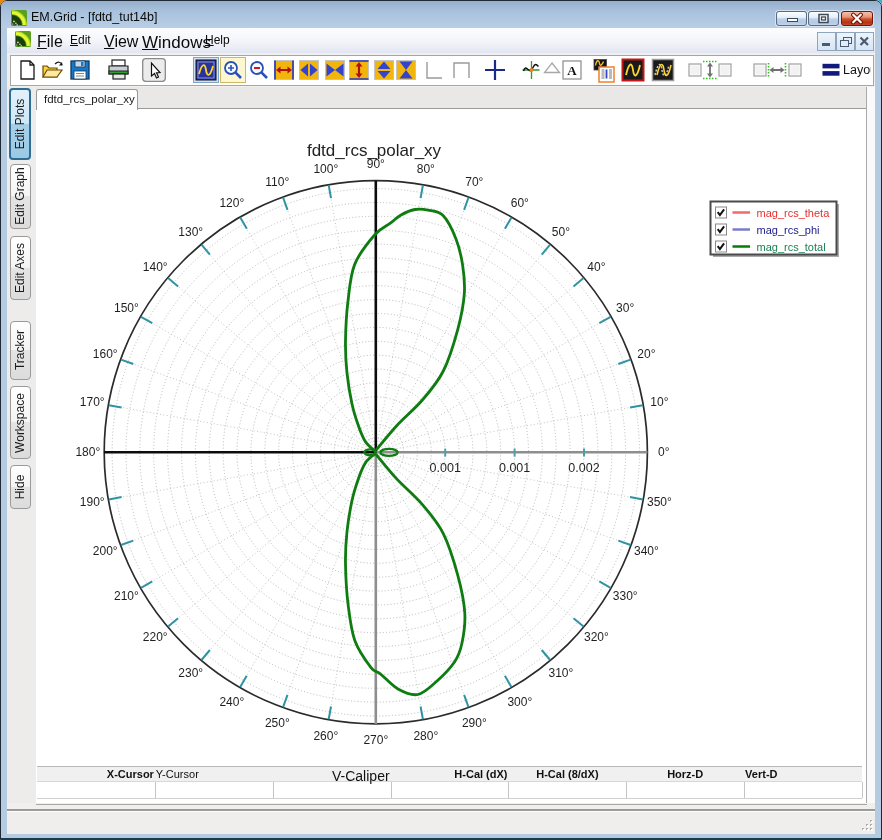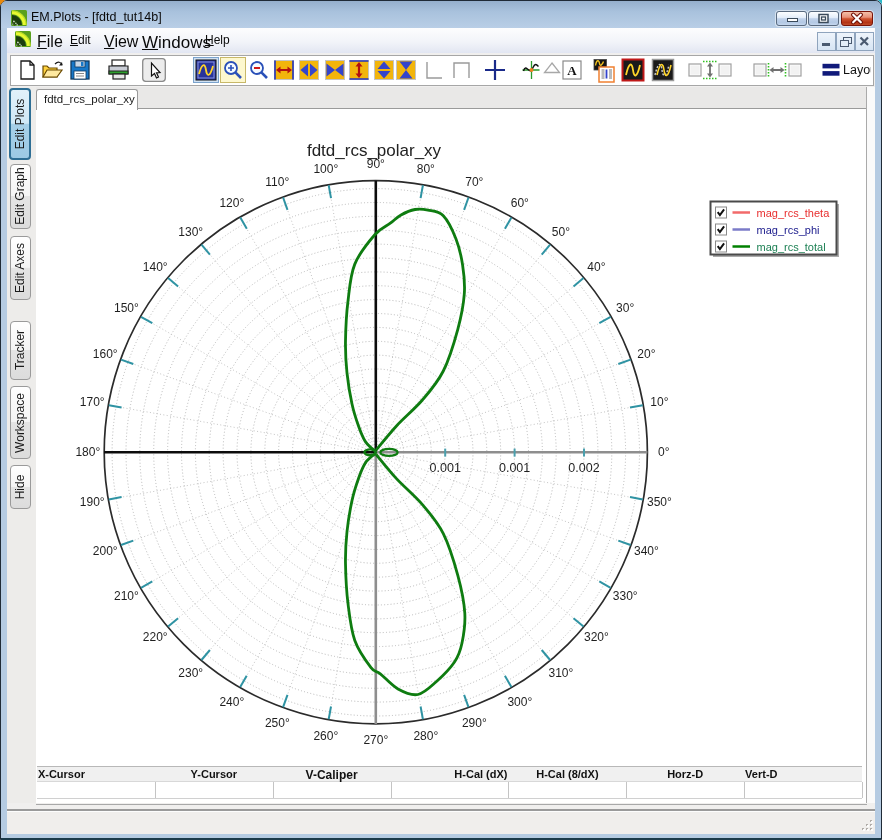--- a/index.html
+++ b/index.html
@@ -16,21 +16,21 @@
       <rect x="0" y="0" width="16" height="16" rx="1.5" fill="#5aa01e"></rect>
       <path d="M 1,15 m 10,0 a 10,10 0 0 0 -10,-10 l 0,10 Z" fill="#1c3e0e"></path>
       <path d="M 1,2.5 A 12.5,12.5 0 0 1 13.5,15" fill="none" stroke="#e8f830" stroke-width="3.6"></path>
       <path d="M 1,0.8 A 14.2,14.2 0 0 1 15.2,15" fill="none" stroke="#b8dc28" stroke-width="1.2"></path>
       <path d="M 2,10 L 6,14 M 1,12.5 L 4,15.5" stroke="#3a641a" stroke-width="1.1"></path>
       <rect x="2.2" y="10.8" width="1.4" height="1.4" fill="#e8ece8"></rect>
       <rect x="4.2" y="12.8" width="1.3" height="1.3" fill="#c8d8c8"></rect>
       <rect x="1" y="13.6" width="1.2" height="1.2" fill="#98a898"></rect>
       <rect x="5.6" y="14.2" width="1.2" height="1.4" fill="#d8e0d8"></rect>
     </svg>
- <div class="abs" style="left:30px;top:9px;font-size:12.5px;color:#0a0a0a">EM.Plots - [fdtd_tut14b]</div>
+ <div class="abs" style="left:30px;top:9px;font-size:12.5px;color:#0a0a0a">EM.Grid - [fdtd_tut14b]</div>
  <div style="position:absolute;left:775px;top:10px;width:29px;height:13px;background:linear-gradient(#fdfeff 0%,#e4eefa 42%,#c0d2ea 52%,#b4c9e4 80%,#c4d6ee 100%);border:1px solid #5a6b80;border-radius:3px;box-shadow:0 0 0 1px rgba(255,255,255,.5)">
       <div style="position:absolute;left:10.0px;top:5.5px;width:9px;height:2.5px;background:#fff;border:1px solid #3a4a5a"></div>
     </div>
     <div style="position:absolute;left:807px;top:10px;width:29px;height:13px;background:linear-gradient(#fdfeff 0%,#e4eefa 42%,#c0d2ea 52%,#b4c9e4 80%,#c4d6ee 100%);border:1px solid #5a6b80;border-radius:3px;box-shadow:0 0 0 1px rgba(255,255,255,.5)">
       <svg width="29" height="13" viewBox="0 0 29 13" style="position:absolute;left:0;top:0">
         <rect x="10.0" y="2.5" width="9" height="8" fill="#fff" stroke="#3a4a5a" stroke-width="1.5"></rect>
         <rect x="12.5" y="5" width="4" height="3" fill="none" stroke="#3a4a5a" stroke-width="1.3"></rect>
       </svg>
     </div>
     <div style="position:absolute;left:840px;top:10px;width:30px;height:13px;background:linear-gradient(#f4c0a8 0%,#e8927a 40%,#d05430 52%,#b43415 80%,#c04c28 100%);border:1px solid #7a1408;border-radius:3px;box-shadow:0 0 0 1px rgba(255,255,255,.5)">
@@ -404,23 +404,23 @@
       <rect x="714.5" y="223.0" width="11" height="11" fill="#fff" stroke="#8a8a8a" stroke-width="1"></rect>
       <path d="M 716.7,228.2 L 718.9,231.0 L 723.1,225.4" fill="none" stroke="#111" stroke-width="2"></path>
       <line x1="731.5" y1="228.5" x2="749" y2="228.5" stroke="#7b7bc8" stroke-width="2.4"></line>
       <text x="755.5" y="232.5" font-size="11" fill="#20208f">mag_rcs_phi</text>
       <rect x="714.5" y="240.0" width="11" height="11" fill="#fff" stroke="#8a8a8a" stroke-width="1"></rect>
       <path d="M 716.7,245.2 L 718.9,248.0 L 723.1,242.4" fill="none" stroke="#111" stroke-width="2"></path>
       <line x1="731.5" y1="245.5" x2="749" y2="245.5" stroke="#008000" stroke-width="2.4"></line>
       <text x="755.5" y="249.5" font-size="11" fill="#1d8054">mag_rcs_total</text>
     </svg>
  <div style="position:absolute;left:36px;top:764.5px;width:825px;height:16.5px;background:#f0f0f0;border-top:1px solid #b8b8b8;border-bottom:1px solid #d8d8d8;box-sizing:border-box"></div>
-    <div style="position:absolute;left:36.9px;top:767px;width:116px;text-align:left;font-size:11px;font-weight:bold;color:#111">X-Cursor</div>
-    <div style="position:absolute;left:154.8px;top:767px;width:116px;text-align:center;font-size:11px;font-weight:bold;color:#111">Y-Cursor</div>
-    <div style="position:absolute;left:272.6px;top:767px;width:116px;text-align:center;font-size:12px;font-weight:bold;color:#111">V-Caliper</div>
+    <div style="position:absolute;left:36.9px;top:767px;width:116px;text-align:right;font-size:11px;font-weight:bold;color:#111">X-Cursor</div>
+    <div style="position:absolute;left:154.8px;top:767px;width:116px;text-align:left;font-size:11px;font-weight:normal;color:#111">Y-Cursor</div>
+    <div style="position:absolute;left:272.6px;top:767px;width:116px;text-align:right;font-size:14px;font-weight:normal;color:#111">V-Caliper</div>
     <div style="position:absolute;left:390.5px;top:767px;width:116px;text-align:right;font-size:11px;font-weight:bold;color:#111">H-Cal (dX)</div>
     <div style="position:absolute;left:508.4px;top:767px;width:116px;text-align:center;font-size:11px;font-weight:bold;color:#111">H-Cal (8/dX)</div>
     <div style="position:absolute;left:626.2px;top:767px;width:116px;text-align:center;font-size:11px;font-weight:bold;color:#111">Horz-D</div>
     <div style="position:absolute;left:744.1px;top:767px;width:116px;text-align:left;font-size:11px;font-weight:bold;color:#111">Vert-D</div>
     <div style="position:absolute;left:153.9px;top:781px;width:1px;height:15.5px;background:#c4c4c4"></div>
     <div style="position:absolute;left:271.7px;top:781px;width:1px;height:15.5px;background:#c4c4c4"></div>
     <div style="position:absolute;left:389.6px;top:781px;width:1px;height:15.5px;background:#c4c4c4"></div>
     <div style="position:absolute;left:507.4px;top:781px;width:1px;height:15.5px;background:#c4c4c4"></div>
     <div style="position:absolute;left:625.3px;top:781px;width:1px;height:15.5px;background:#c4c4c4"></div>
     <div style="position:absolute;left:743.1px;top:781px;width:1px;height:15.5px;background:#c4c4c4"></div>

